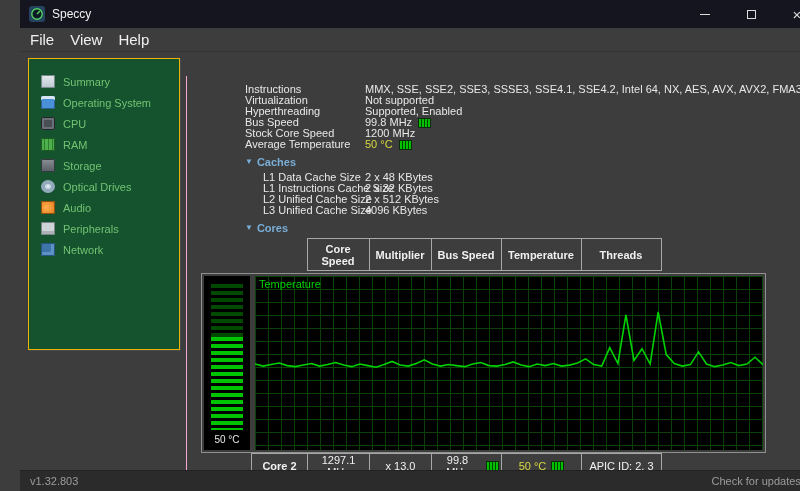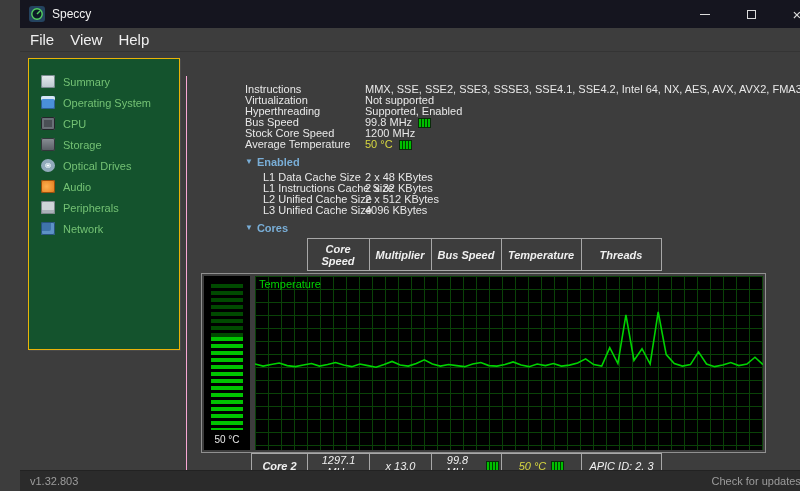--- a/index.html
+++ b/index.html
@@ -51,21 +51,21 @@
   .kv-value{display:flex;align-items:center;gap:6px;}
   .temp{color:#d8d840;}
   .levelbar{width:13px;height:10px;box-sizing:border-box;border:1px solid #0a2a0a;
     background:repeating-linear-gradient(to right,#00c000 0 2px,#004000 2px 3px);}
 
   .section-header{display:flex;align-items:center;gap:4px;color:#79aed7;font-size:11px;font-weight:bold;
     margin:6px 0 4px 46px;height:12px;}
   .tri{font-size:8px;line-height:8px;color:#79aed7;}
 
   
-  .cores-table{border-collapse:collapse;margin-left:52px;table-layout:fixed;margin-top:4px;font-style:italic;}
+  .cores-table{border-collapse:collapse;margin-left:52px;table-layout:fixed;margin-top:4px;}
   .cores-table th,.cores-table td{border:1px solid #a8a8a8;color:#f0f0f0;font-size:11px;text-align:center;
     padding:0 2px;height:20px;box-sizing:border-box;}
   .cores-table tr.head th{font-weight:bold;height:32px;padding:2px;}
   .cores-table td.corner{border:none;background:transparent;}
   .core-name{font-weight:bold;}
   .cell-flex{display:flex;align-items:center;justify-content:center;gap:5px;}
   .col-name{width:56px;} .col-speed{width:62px;} .col-mult{width:62px;}
   .col-bus{width:70px;} .col-temp{width:80px;} .col-thr{width:80px;}
 
   
@@ -133,20 +133,24 @@
       </div>
       <div class="side-item">
         <span class="ico ico-os"></span>
         <span>Operating System</span>
       </div>
       <div class="side-item">
         <span class="ico ico-cpu"></span>
         <span>CPU</span>
       </div>
       <div class="side-item">
+        <span class="ico ico-ram"></span>
+        <span>RAM</span>
+      </div>
+      <div class="side-item">
         <span class="ico ico-storage"></span>
         <span>Storage</span>
       </div>
       <div class="side-item">
         <span class="ico ico-optical"></span>
         <span>Optical Drives</span>
       </div>
       <div class="side-item">
         <span class="ico ico-audio"></span>
         <span>Audio</span>
@@ -190,21 +194,21 @@
         <div class="kv">
           <span class="kv-label">Average Temperature</span>
           <span class="kv-value">
               <span class="temp">50 °C</span>
               <span class="levelbar"></span>
             </span>
         </div>
 
         <div class="section-header">
           <span class="tri">▼</span>
-          <span>Enabled</span>
+          <span>Caches</span>
         </div>
 
         <div class="kv indent">
           <span class="kv-label">L1 Data Cache Size</span>
           <span class="kv-value">2 x 48 KBytes</span>
         </div>
         <div class="kv indent">
           <span class="kv-label">L1 Instructions Cache Size</span>
           <span class="kv-value">2 x 32 KBytes</span>
         </div>

